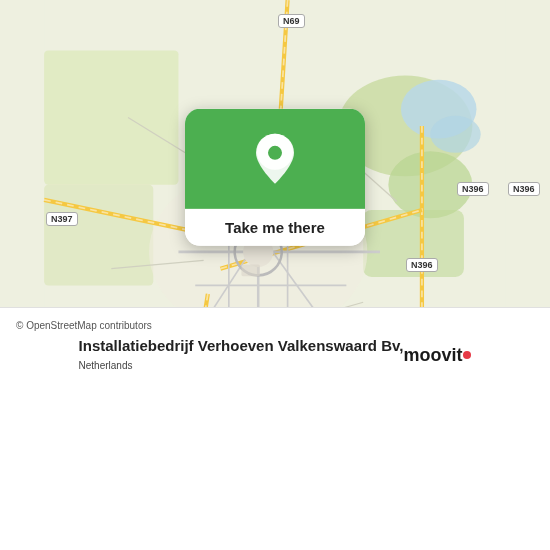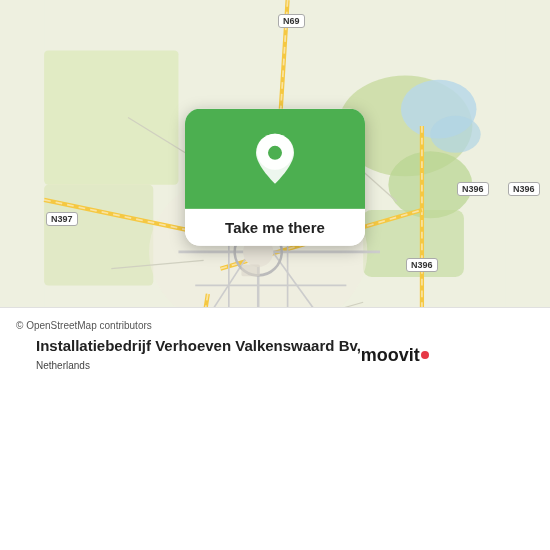--- a/index.html
+++ b/index.html
@@ -43,22 +43,21 @@
       right: 0;
       background: white;
       padding: 12px 16px 30px 16px;
       border-top: 1px solid #e0e0e0;
       z-index: 10;
     }
 
     .info-panel-top {
       display: flex;
       align-items: center;
-      justify-content: flex-start;
-      margin-left: 20px;
+      justify-content: center;
     }
 
     .osm-attribution {
       font-size: 10px;
       color: #555;
       margin-bottom: 6px;
     }
 
     .place-name {
       font-size: 15px;

